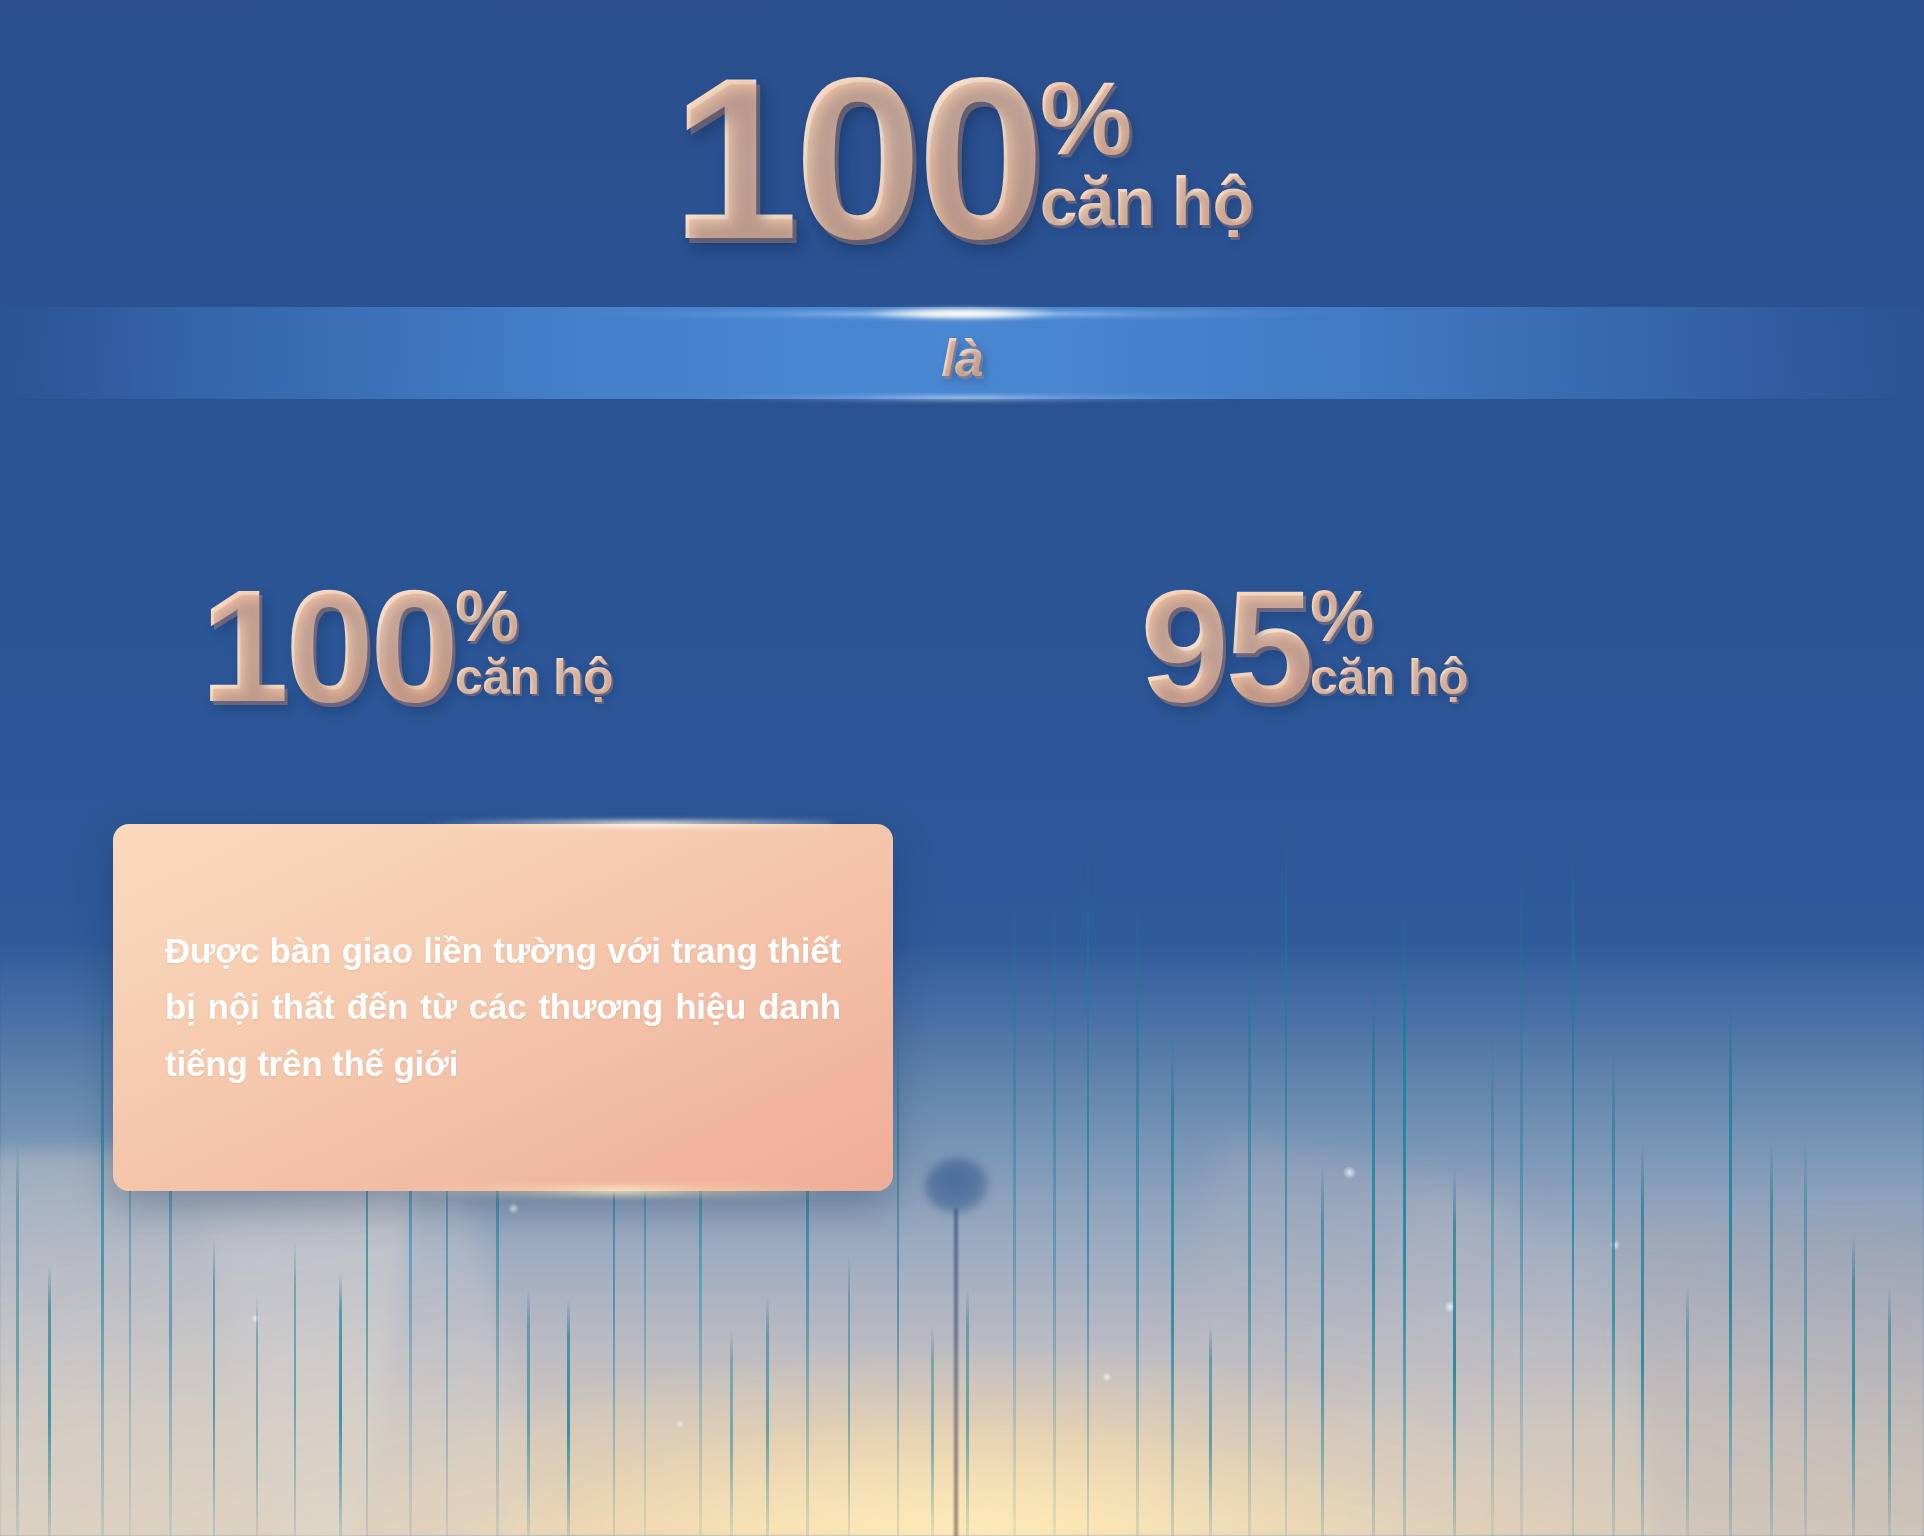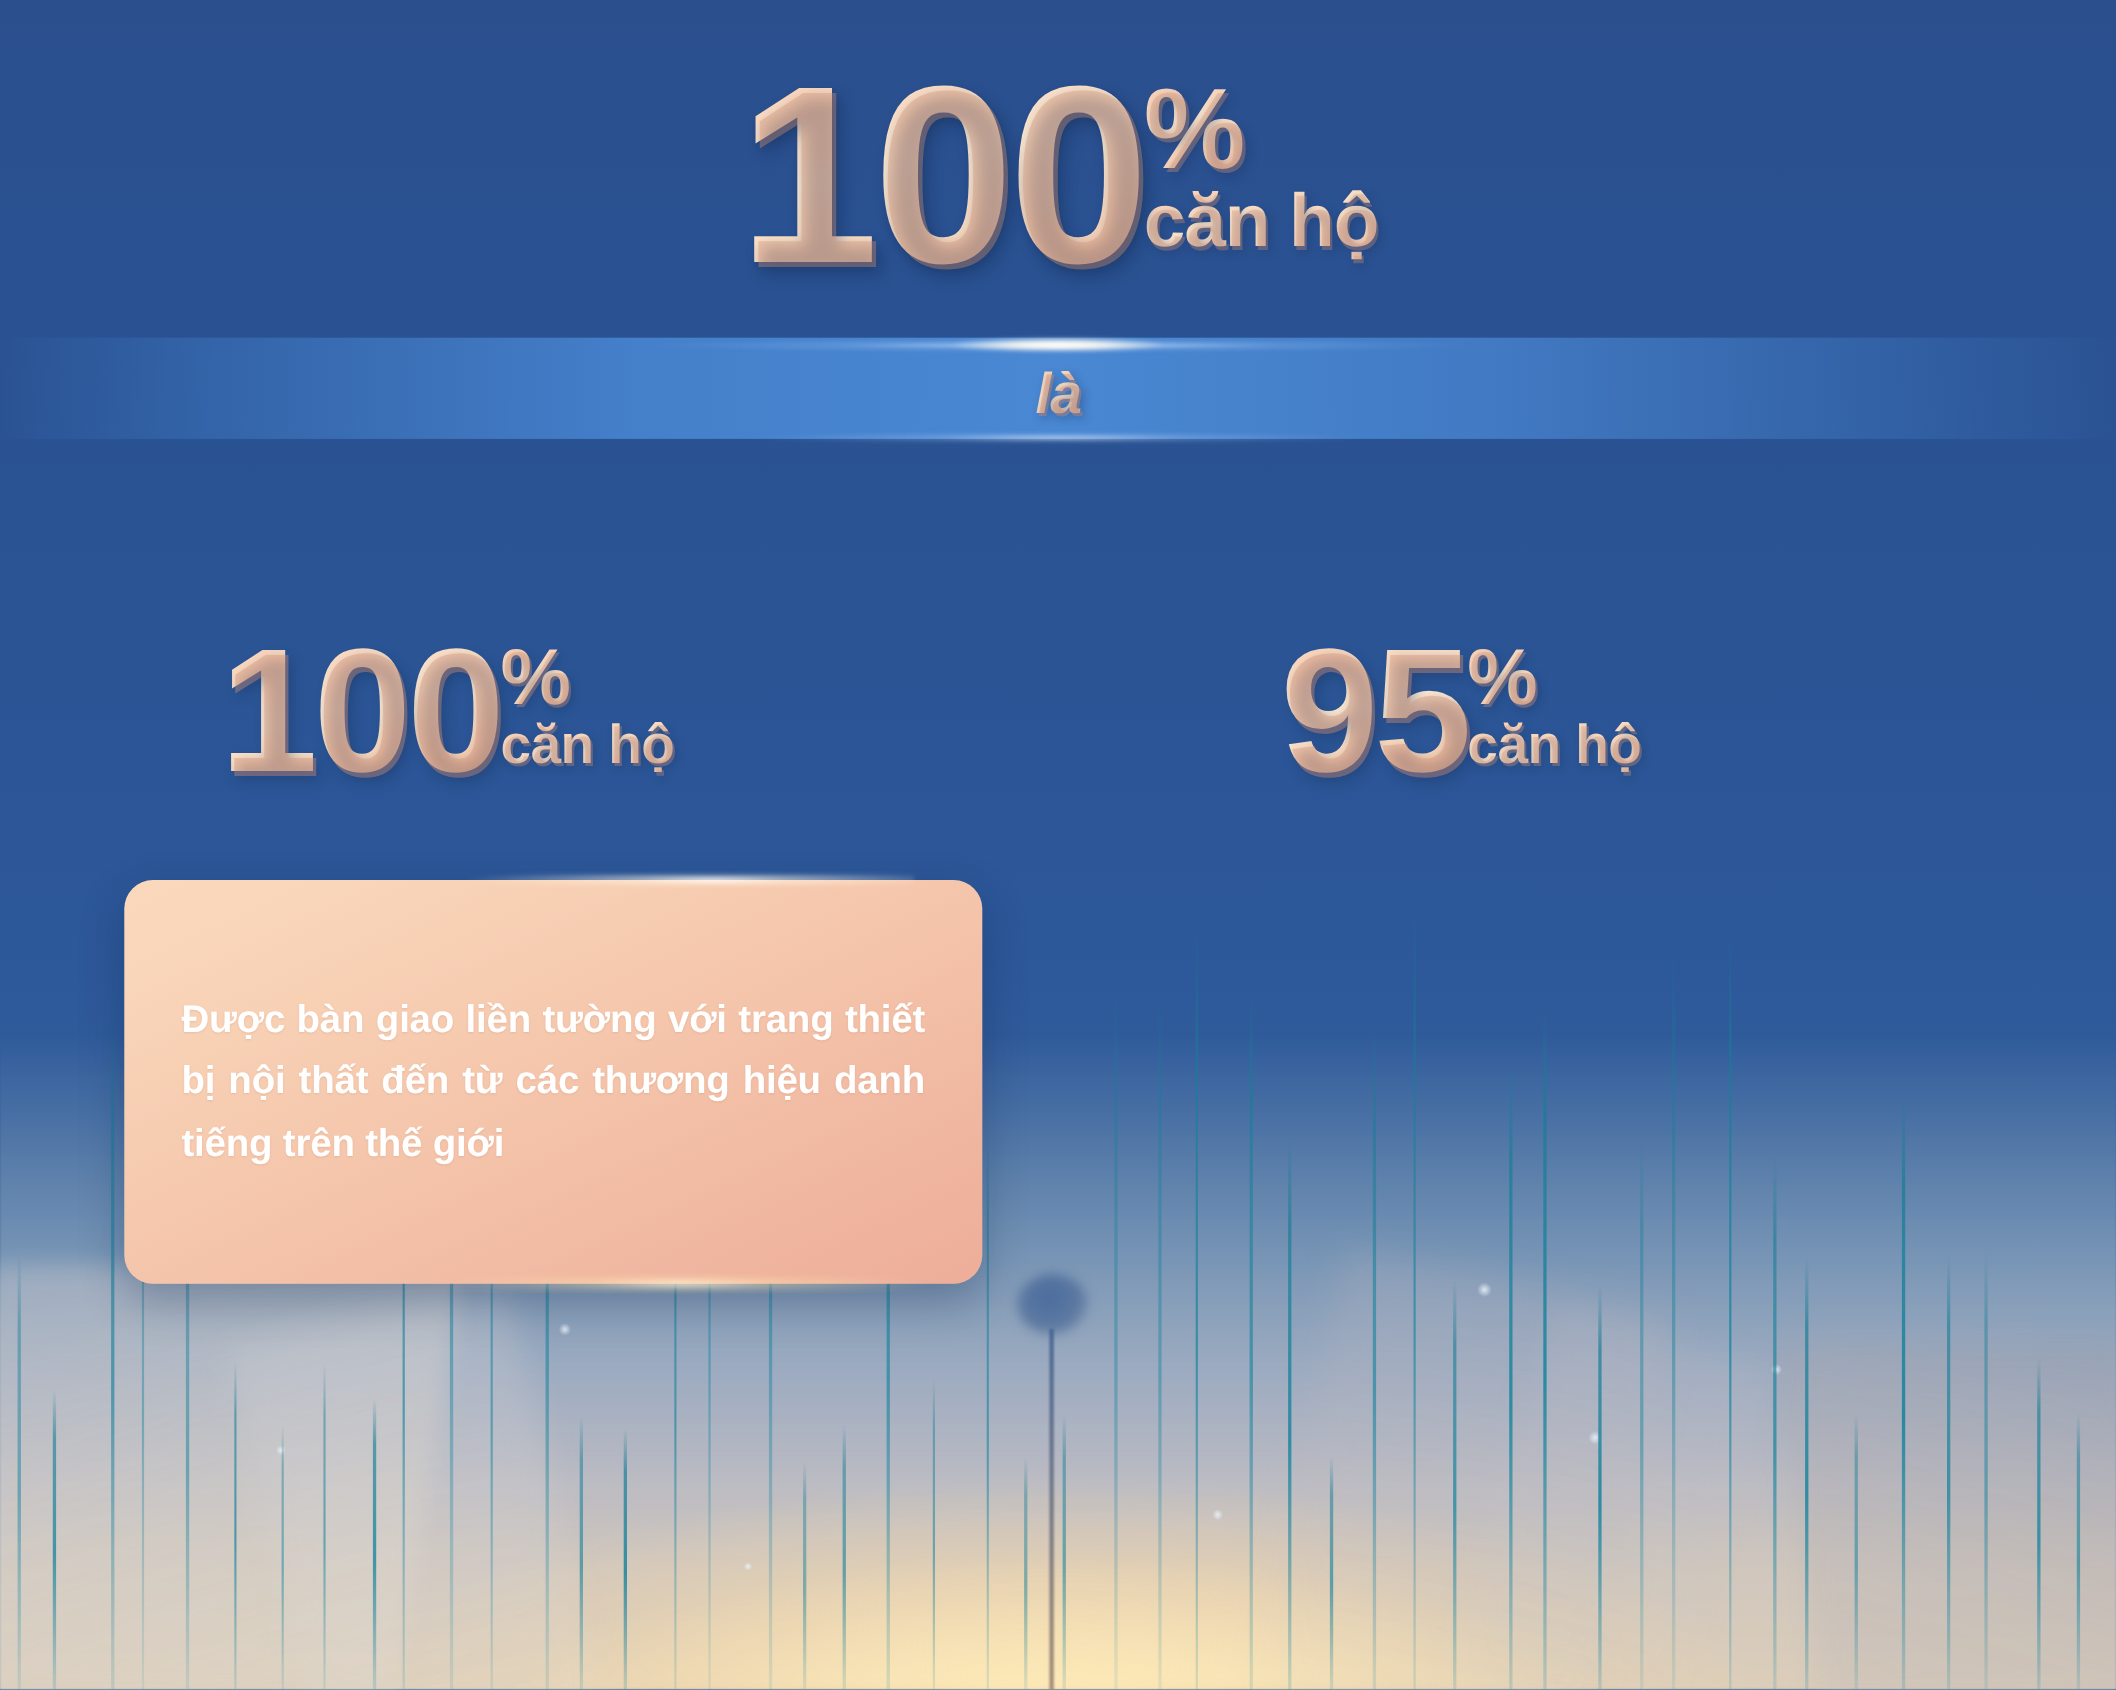--- a/index.html
+++ b/index.html
@@ -141,21 +141,21 @@
   .smart{
     font-size:96px;font-weight:700;font-style:italic;letter-spacing:-2px;
     background:linear-gradient(168deg,#fbcdb2 0%,#fcdcc4 22%,#fde9d4 46%,#fbd8bd 72%,#f3bb9c 100%);
     -webkit-background-clip:text;background-clip:text;color:transparent;
     text-shadow:3px 4px 0 rgba(206,138,110,.42), 6px 8px 13px rgba(14,38,76,.38);
   }
 
   
   .stat{position:absolute;display:flex;align-items:flex-start;}
   .stat-l{left:200px;top:572px;}
-  .stat-r{left:1164px;top:572px;}
+  .stat-r{left:1140px;top:572px;}
   .stat-num{
     font-size:160px;line-height:.92;font-weight:700;letter-spacing:-4px;
     background:linear-gradient(168deg,#fbcdb2 0%,#fcdcc3 22%,#fde9d2 48%,#fad6ba 74%,#f3bd9e 100%);
     -webkit-background-clip:text;background-clip:text;color:transparent;
     text-shadow:3px 4px 0 rgba(214,146,116,.40), 6px 8px 12px rgba(18,44,84,.32);
   }
   .stat-right{display:flex;flex-direction:column;align-items:flex-start;margin-top:14px;}
   .stat-pct{
     font-size:72px;line-height:.86;font-weight:700;letter-spacing:-1px;
     background:linear-gradient(168deg,#fbcdb2,#fde4cb 45%,#f6c5a8);
@@ -163,23 +163,24 @@
     text-shadow:2px 3px 0 rgba(214,146,116,.36), 4px 5px 9px rgba(18,44,84,.3);
   }
   .stat-sub{
     font-size:50px;line-height:1;font-weight:700;margin-top:4px;letter-spacing:-.5px;
     background:linear-gradient(168deg,#fbcdb2,#fde4cb 50%,#f7c9ad);
     -webkit-background-clip:text;background-clip:text;color:transparent;
     text-shadow:2px 2px 0 rgba(214,146,116,.34), 3px 4px 8px rgba(18,44,84,.28);
   }
 
   
-  .card{position:absolute;border-radius:26px;overflow:visible;
+  .card{position:absolute;border-radius:16px;overflow:visible;
     background:linear-gradient(155deg,#fbd9bd 0%,#f8d2b6 22%,#f4c3a9 55%,#f0b6a0 80%,#eeae99 100%);
     box-shadow:0 16px 40px rgba(12,34,70,.28);
+    margin-top:24px;
   }
   .card-l{left:113px;top:800px;width:780px;height:367px;}
   .card-r{left:1023px;top:800px;width:780px;height:367px;}
   .card::before{content:"";position:absolute;left:8%;right:8%;top:-5px;height:10px;
     background:radial-gradient(ellipse 50% 120% at 72% 50%, rgba(255,255,255,.98) 0%, rgba(255,243,225,.55) 22%, rgba(255,236,205,0) 70%);
     filter:blur(2px);pointer-events:none;}
   .card::after{content:"";position:absolute;left:14%;right:4%;bottom:-6px;height:12px;
     background:radial-gradient(ellipse 50% 130% at 62% 50%, rgba(255,244,214,.95) 0%, rgba(255,228,176,.4) 26%, rgba(255,224,170,0) 72%);
     filter:blur(3px);pointer-events:none;}
   .card-body{position:absolute;left:52px;right:52px;top:50%;transform:translateY(-50%);

